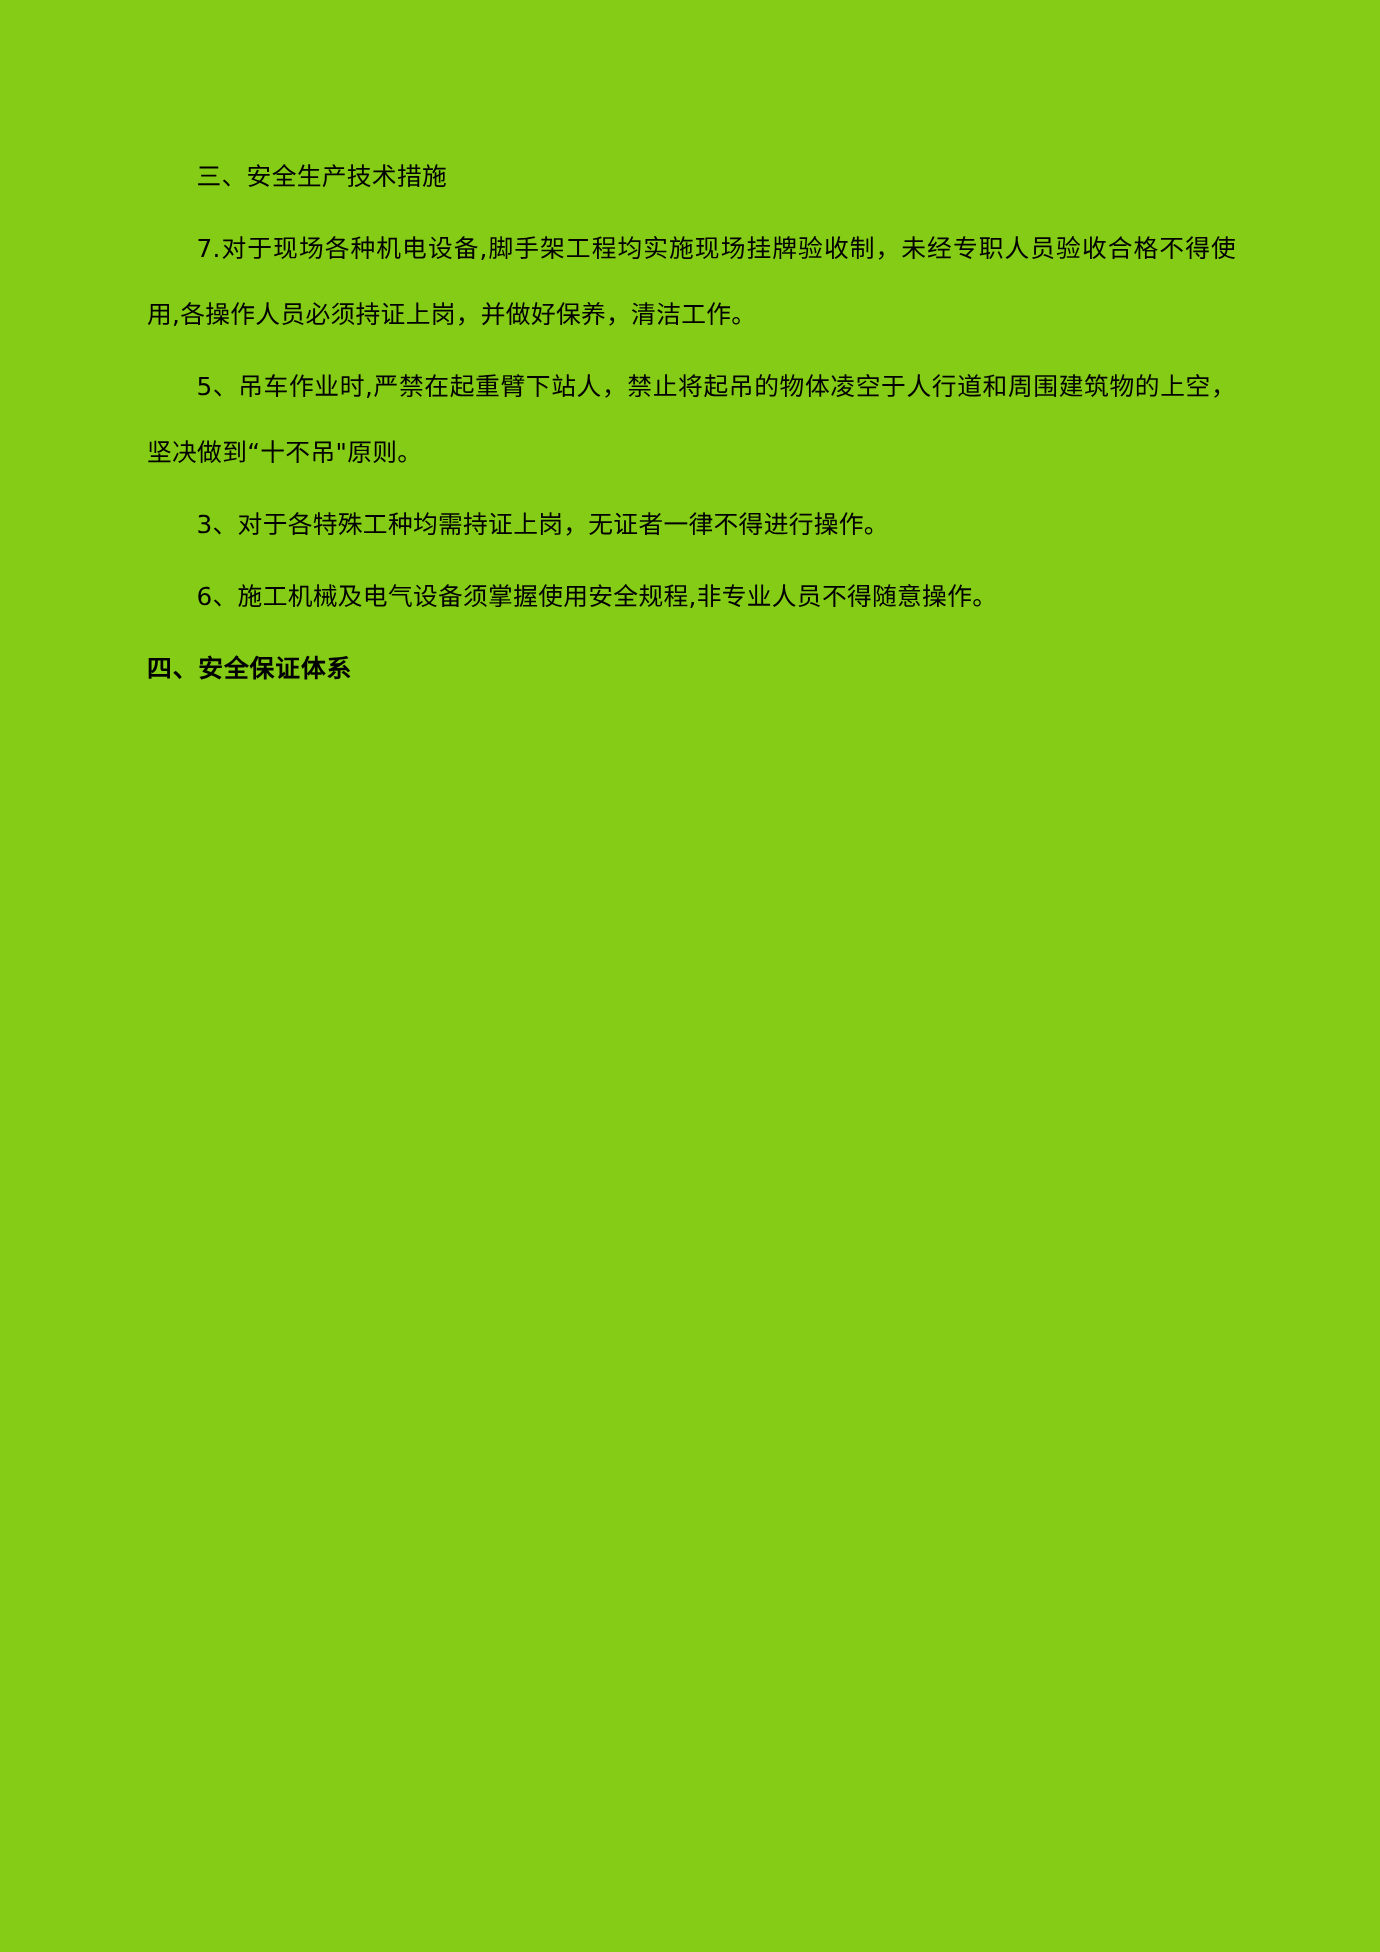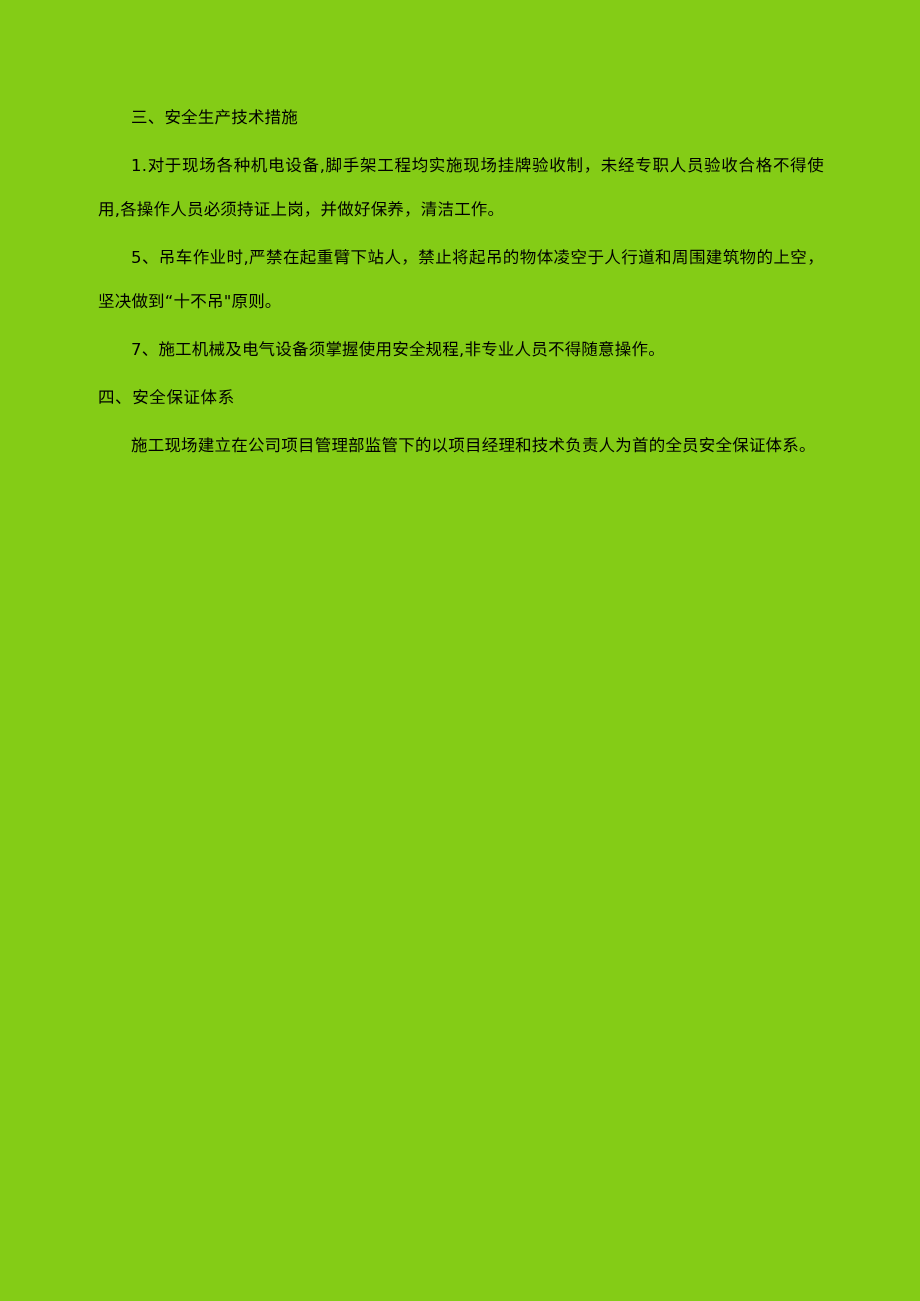--- a/index.html
+++ b/index.html
@@ -33,21 +33,21 @@
     letter-spacing: 0.2px;
     margin: 0 0 4px 0;
     text-align: justify;
     text-justify: inter-ideograph;
     color: #000;
   }
   .para.indent {
     text-indent: 2em;
   }
   .para.heading-bold {
-    font-weight: normal;
+    font-weight: bold;
     text-indent: 0;
     letter-spacing: 0.6px;
   }
 
   
   .chart {
     position: absolute;
     left: 0;
     top: 672px;
     width: 920px;
@@ -86,31 +86,31 @@
 </style>
 </head>
 <body>
 
 <div class="page">
 
   <div class="doc-body">
 
     <p class="para indent">三、安全生产技术措施</p>
 
-    <p class="para indent">1.对于现场各种机电设备,脚手架工程均实施现场挂牌验收制，未经专职人员验收合格不得使用,各操作人员必须持证上岗，并做好保养，清洁工作。</p>
+    <p class="para indent">7.对于现场各种机电设备,脚手架工程均实施现场挂牌验收制，未经专职人员验收合格不得使用,各操作人员必须持证上岗，并做好保养，清洁工作。</p>
 
     <p class="para indent">5、吊车作业时,严禁在起重臂下站人，禁止将起吊的物体凌空于人行道和周围建筑物的上空，坚决做到“十不吊"原则。</p>
 
+    <p class="para indent">3、对于各特殊工种均需持证上岗，无证者一律不得进行操作。</p>
 
 
-    <p class="para indent">7、施工机械及电气设备须掌握使用安全规程,非专业人员不得随意操作。</p>
+    <p class="para indent">6、施工机械及电气设备须掌握使用安全规程,非专业人员不得随意操作。</p>
 
     <p class="para heading-bold">四、安全保证体系</p>
 
-    <p class="para indent">施工现场建立在公司项目管理部监管下的以项目经理和技术负责人为首的全员安全保证体系。</p>
 
   </div>
 
   <div class="chart">
     <svg width="920" height="520" viewBox="0 0 920 520">
 
       <defs>
         <marker id="arrow" markerWidth="9" markerHeight="9" refX="7.4" refY="3.2" orient="auto" markerUnits="strokeWidth">
           <path d="M0,0 L7.6,3.2 L0,6.4 z" fill="#5c5c5c"></path>
         </marker>

